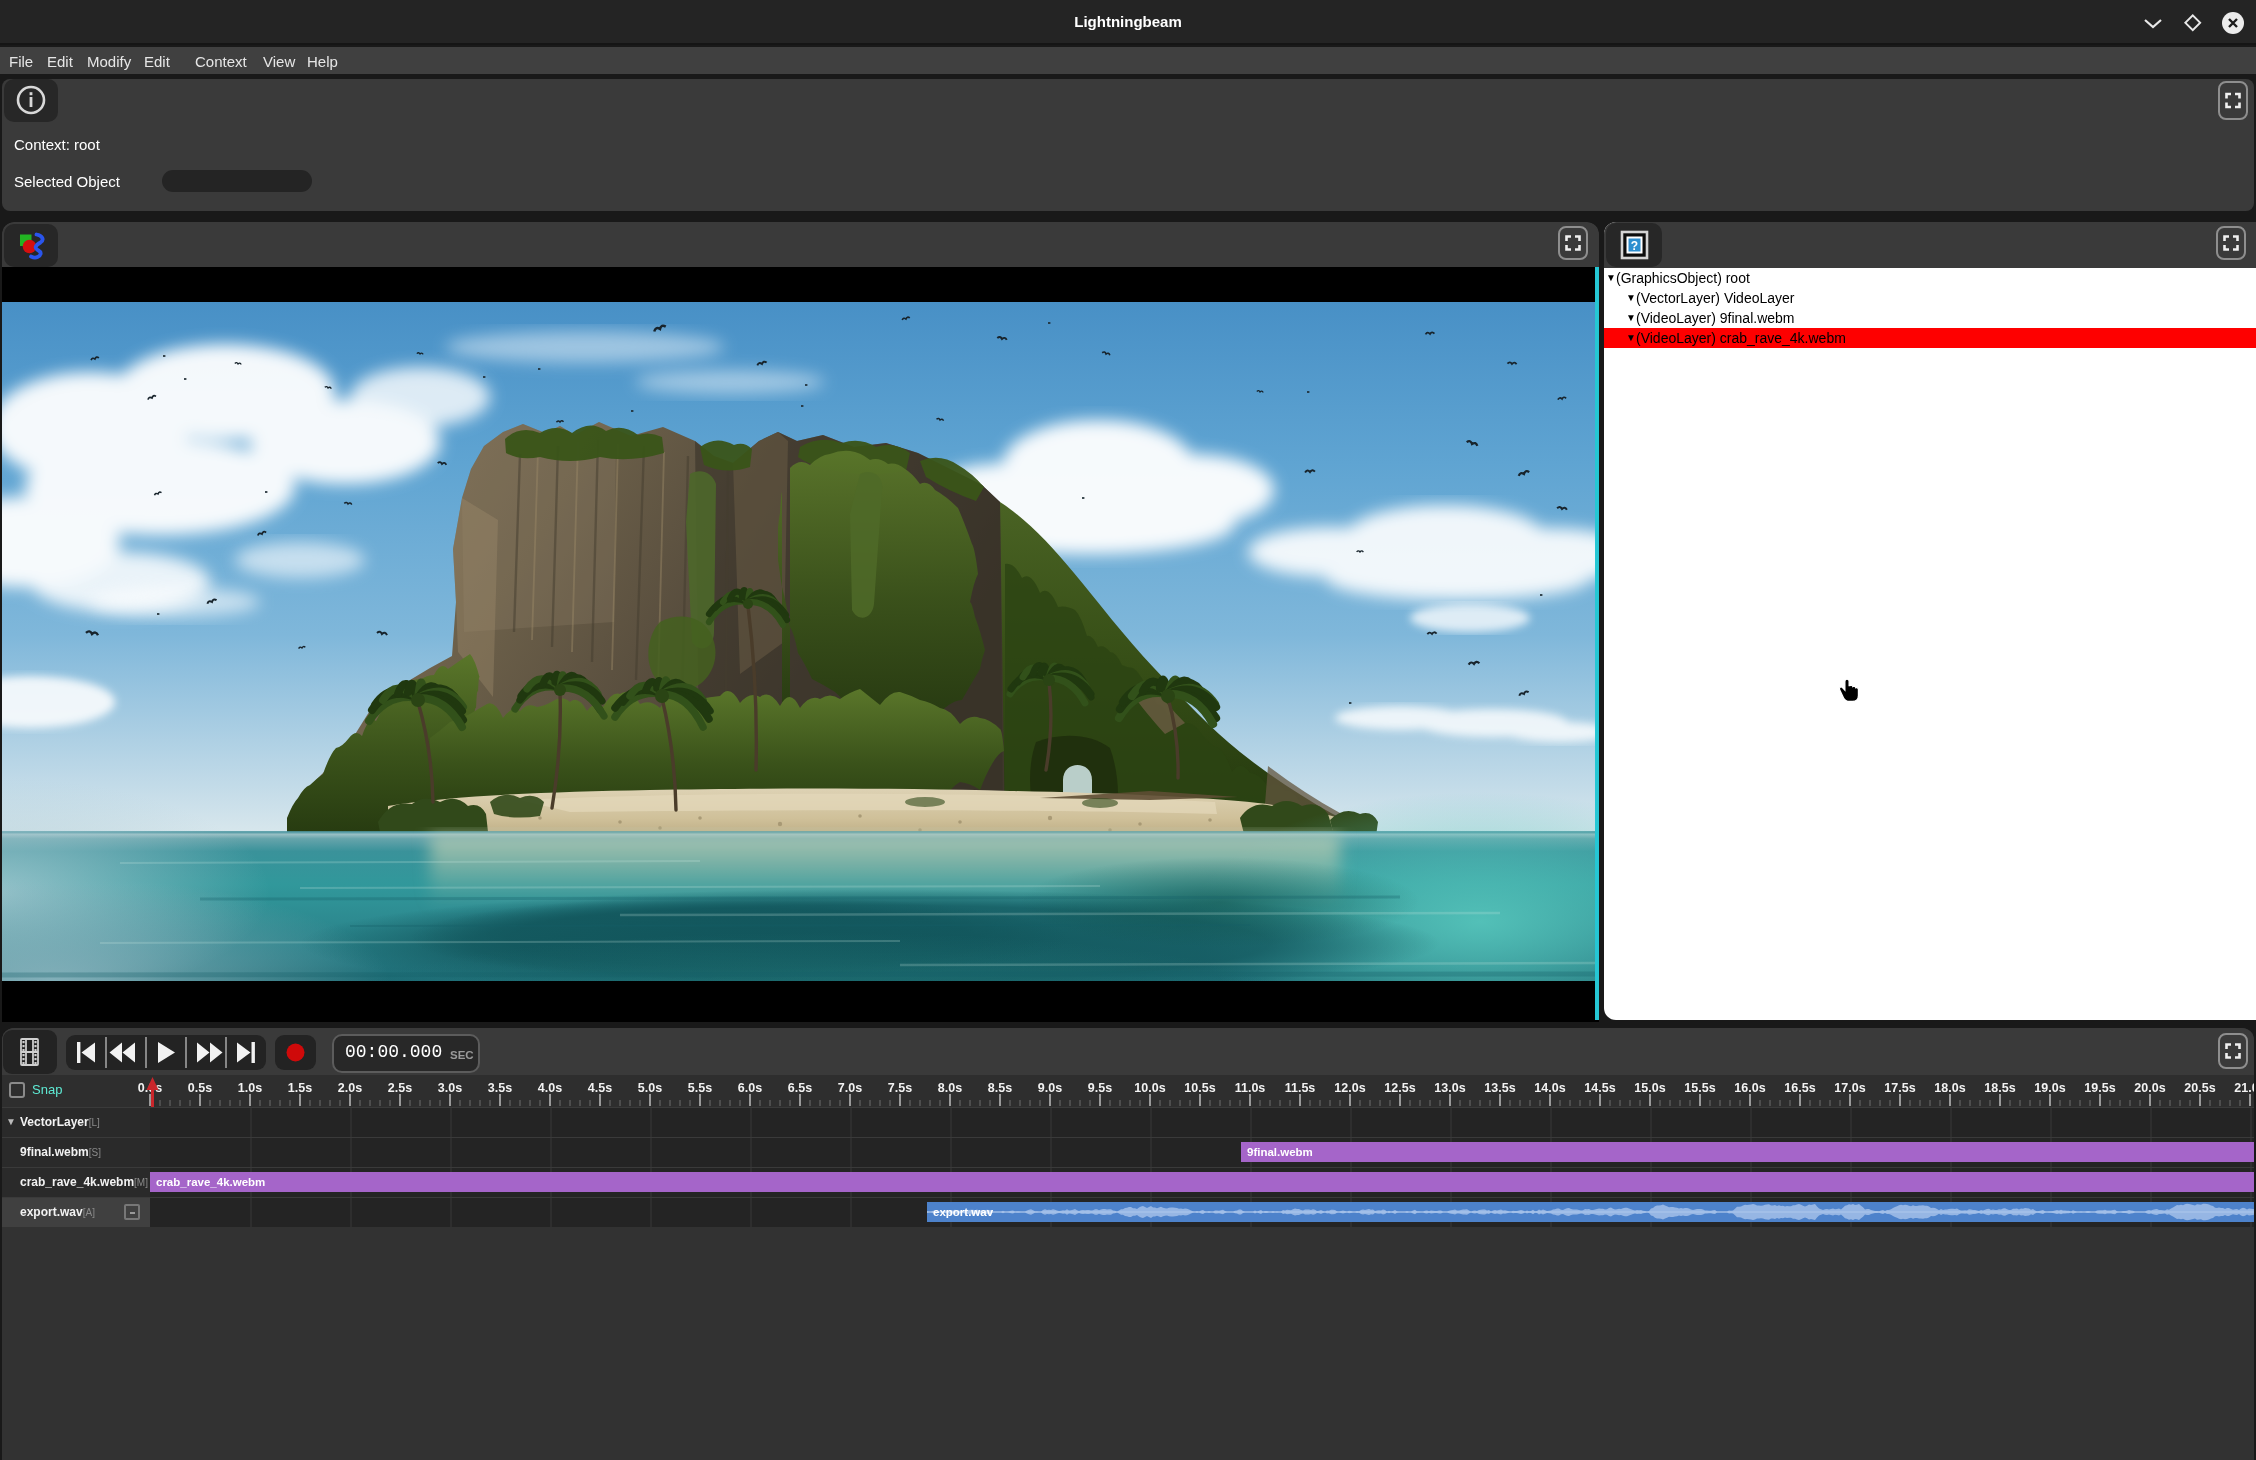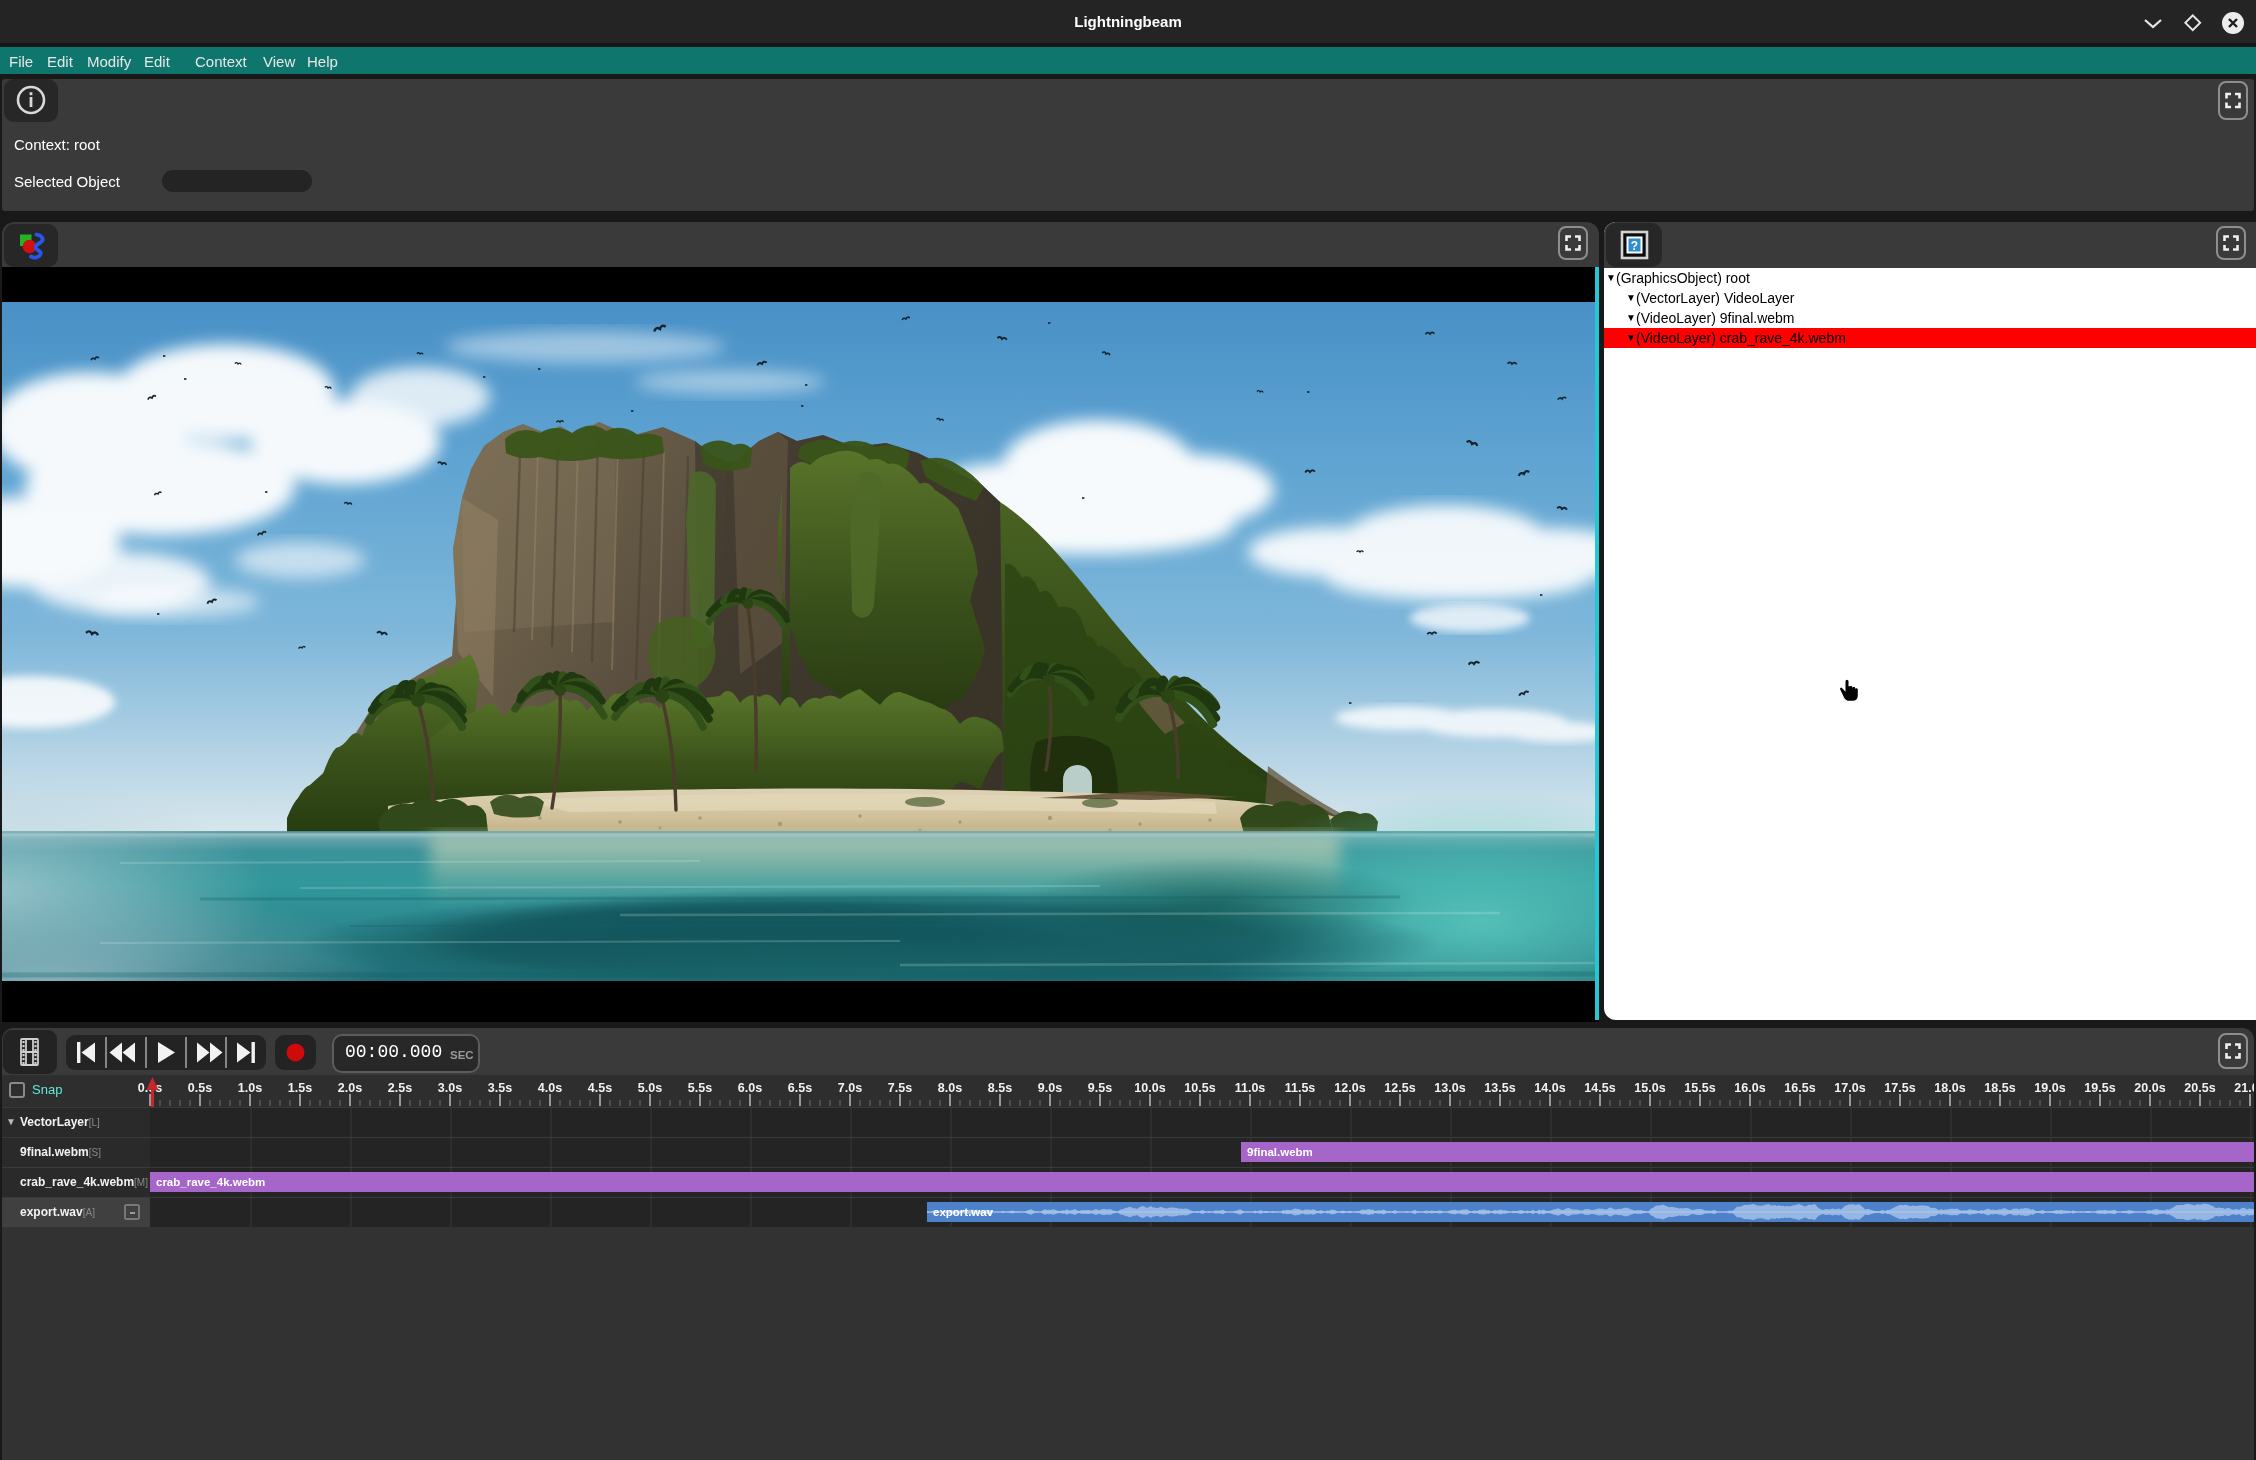--- a/index.html
+++ b/index.html
@@ -6,30 +6,30 @@
 </style></head><body>
 <div class="abs" style="left:0;top:0;width:2256px;height:45px;background:#242424;border-bottom:2px solid #151515">
     <div class="abs" style="left:0;top:13px;width:2256px;text-align:center;font-size:15px;font-weight:bold;color:#ffffff">Lightningbeam</div>
     <svg class="abs" style="left:2138px;top:8px" width="110" height="30" viewBox="0 0 110 30">
       <path d="M7 12 L15 19 L23 12" stroke="#e8e8e8" stroke-width="2.2" fill="none"></path>
       <rect x="49.5" y="9.5" width="10.5" height="10.5" transform="rotate(45 54.75 14.75)" stroke="#e8e8e8" stroke-width="1.9" fill="none"></rect>
       <circle cx="95" cy="15" r="11" fill="#ececec"></circle>
       <path d="M91 11 L99 19 M99 11 L91 19" stroke="#1c1c1c" stroke-width="2.4"></path>
     </svg>
   </div>
-<div class="abs" style="left:0;top:47px;width:2256px;height:27px;background:#0f766e">
+<div class="abs" style="left:0;top:47px;width:2256px;height:27px;background:#404040">
     <span class="abs" style="left:9px;top:6px;font-size:15px;color:#e6e6e6">File</span>
     <span class="abs" style="left:47px;top:6px;font-size:15px;color:#e6e6e6">Edit</span>
     <span class="abs" style="left:87px;top:6px;font-size:15px;color:#e6e6e6">Modify</span>
     <span class="abs" style="left:144px;top:6px;font-size:15px;color:#e6e6e6">Edit</span>
     <span class="abs" style="left:195px;top:6px;font-size:15px;color:#e6e6e6">Context</span>
     <span class="abs" style="left:263px;top:6px;font-size:15px;color:#e6e6e6">View</span>
     <span class="abs" style="left:307px;top:6px;font-size:15px;color:#e6e6e6">Help</span>
   </div>
-<div class="abs" style="left:2px;top:79px;width:2252px;height:132px;background:#3a3a3a;border-radius:3px">
+<div class="abs" style="left:2px;top:79px;width:2252px;height:132px;background:#3a3a3a;border-radius:8px">
     <div class="abs" style="left:2px;top:0px;width:54px;height:43px;background:#272727;border-radius:10px"><svg width="54" height="43" viewBox="0 0 54 43">
         <circle cx="27" cy="21" r="13" stroke="#d8d8d8" stroke-width="2.6" fill="none"></circle>
         <rect x="25.6" y="18" width="2.8" height="10" fill="#d8d8d8"></rect>
         <rect x="25.6" y="13.2" width="2.8" height="3" fill="#d8d8d8"></rect>
       </svg></div>
     <div style="position:absolute;left:2216px;top:2px;width:30px;height:39px;border:2px solid #8e8e8e;border-radius:8px;box-sizing:border-box"><svg width="26" height="35" viewBox="0 0 26 35">
         <path d="M6.5 15.5 V11.0 H11.0 M15.0 11.0 H19.5 V15.5 M19.5 19.5 V24.0 H15.0 M11.0 24.0 H6.5 V19.5" stroke="#f0f0f0" stroke-width="2.6" fill="none"></path>
       </svg></div>
     <div class="abs" style="left:12px;top:57px;font-size:15px;color:#fff">Context: root</div>
     <div class="abs" style="left:12px;top:94px;font-size:15px;color:#fff">Selected Object</div>

